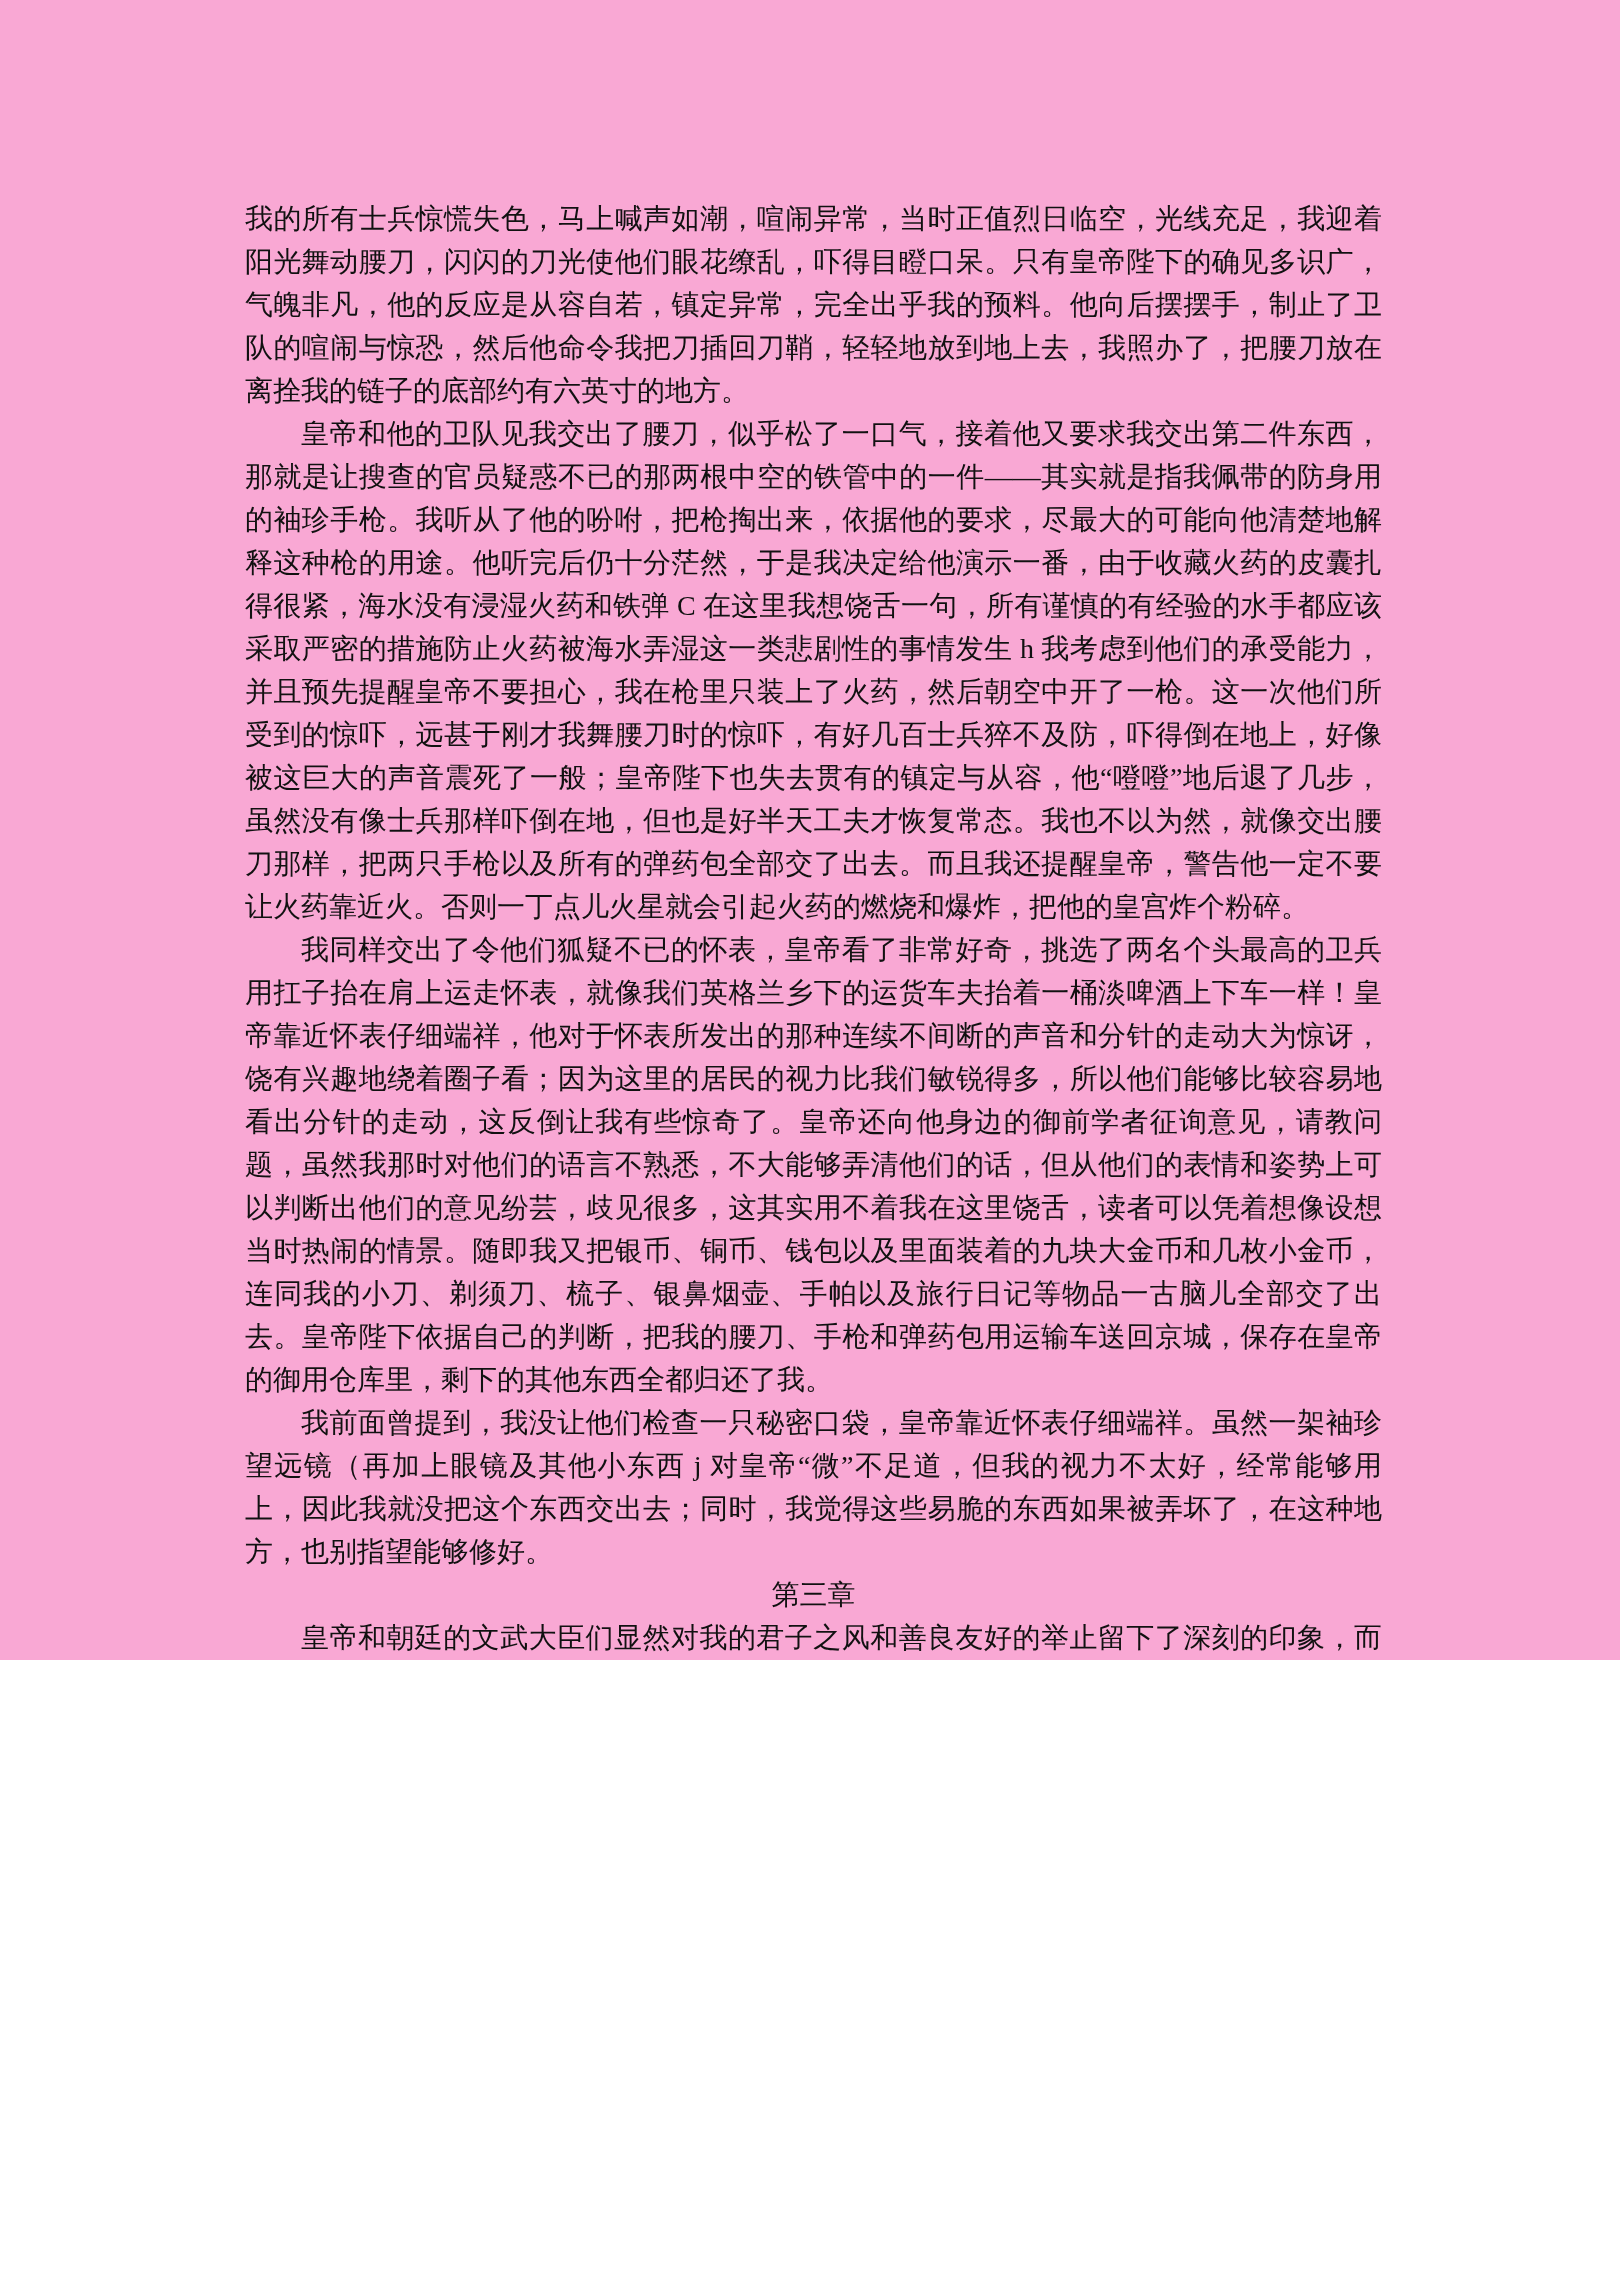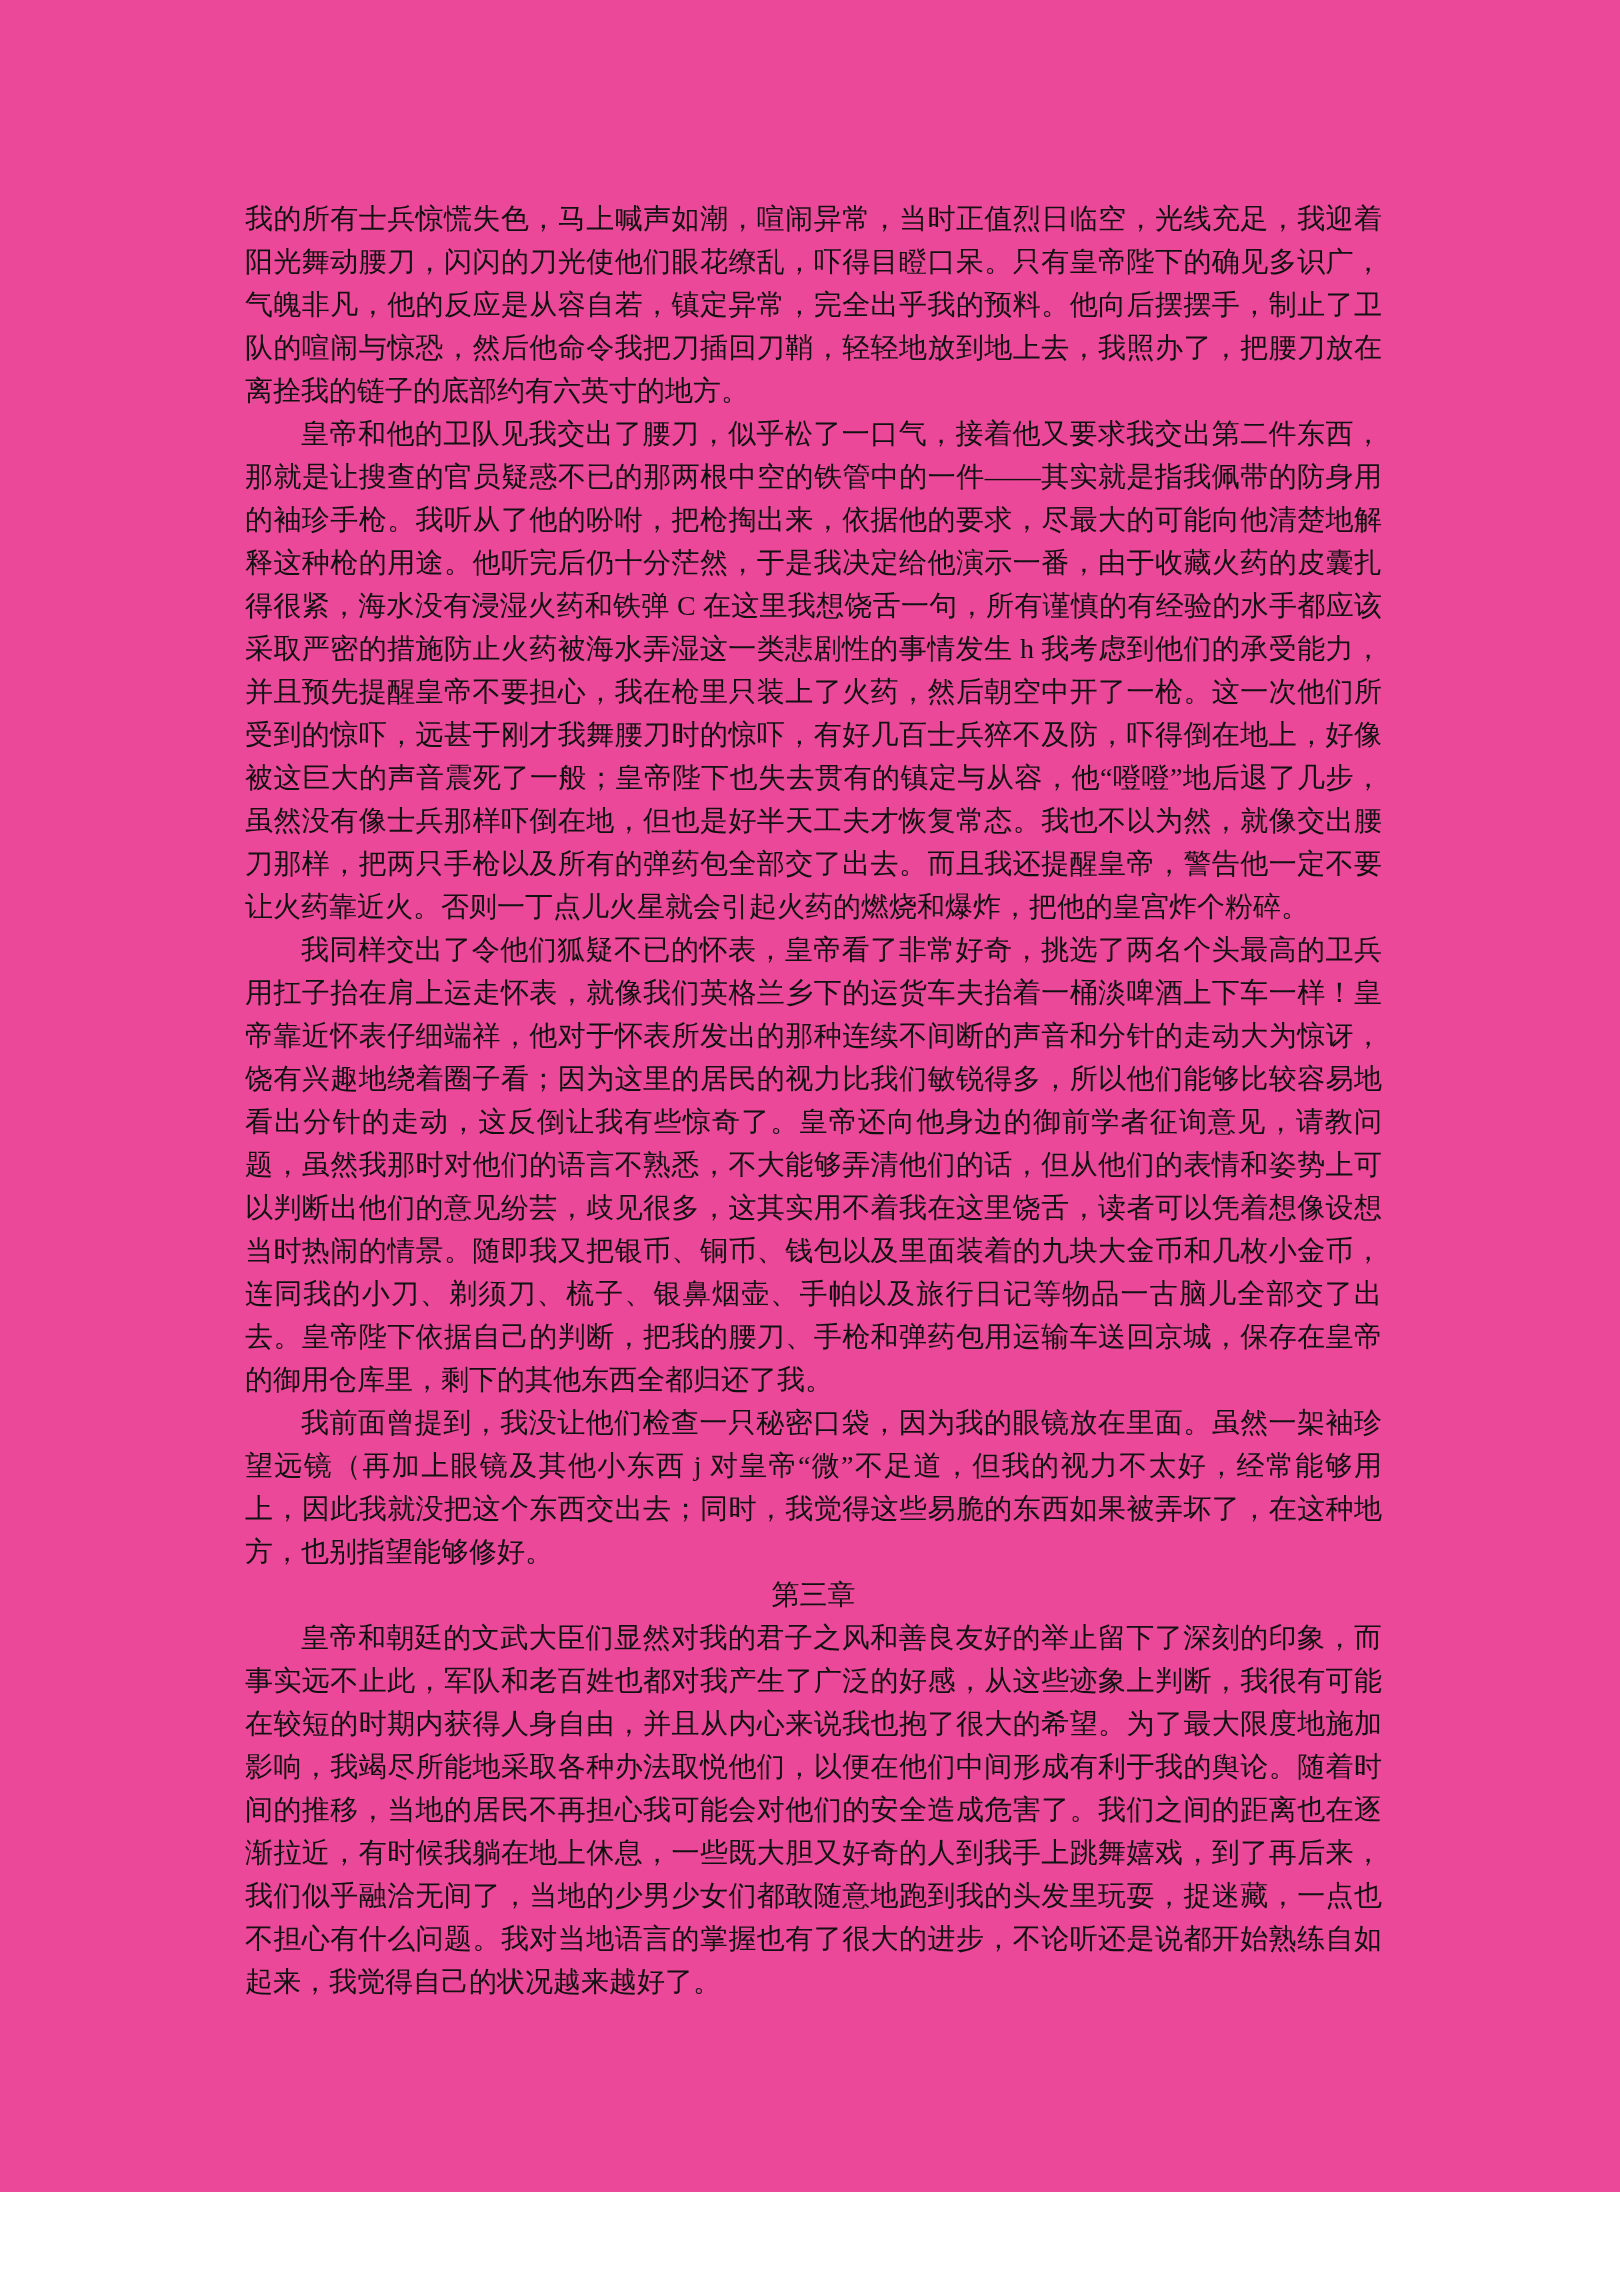--- a/index.html
+++ b/index.html
@@ -4,22 +4,22 @@
 <title>Document Page</title>
 <style>
   html, body {
     margin: 0;
     padding: 0;
     background: #ffffff;
   }
   .page {
     position: relative;
     width: 1620px;
-    height: 2192px;
-    background: #ec4899;
+    height: 1660px;
+    background: #f9a8d4;
     overflow: hidden;
     font-family: "Liberation Serif", "DejaVu Serif", serif;
     color: #111111;
   }
   .text-block {
     position: absolute;
     left: 245px;
     top: 197px;
     width: 1137px;
   }
@@ -51,21 +51,21 @@
 
 <div class="page">
   <div class="text-block">
 
     <p class="body">我的所有士兵惊慌失色，马上喊声如潮，喧闹异常，当时正值烈日临空，光线充足，我迎着阳光舞动腰刀，闪闪的刀光使他们眼花缭乱，吓得目瞪口呆。只有皇帝陛下的确见多识广，气魄非凡，他的反应是从容自若，镇定异常，完全出乎我的预料。他向后摆摆手，制止了卫队的喧闹与惊恐，然后他命令我把刀插回刀鞘，轻轻地放到地上去，我照办了，把腰刀放在离拴我的链子的底部约有六英寸的地方。</p>
 
     <p class="body indent">皇帝和他的卫队见我交出了腰刀，似乎松了一口气，接着他又要求我交出第二件东西，那就是让搜查的官员疑惑不已的那两根中空的铁管中的一件——其实就是指我佩带的防身用的袖珍手枪。我听从了他的吩咐，把枪掏出来，依据他的要求，尽最大的可能向他清楚地解释这种枪的用途。他听完后仍十分茫然，于是我决定给他演示一番，由于收藏火药的皮囊扎得很紧，海水没有浸湿火药和铁弹 C 在这里我想饶舌一句，所有谨慎的有经验的水手都应该采取严密的措施防止火药被海水弄湿这一类悲剧性的事情发生 h 我考虑到他们的承受能力，并且预先提醒皇帝不要担心，我在枪里只装上了火药，然后朝空中开了一枪。这一次他们所受到的惊吓，远甚于刚才我舞腰刀时的惊吓，有好几百士兵猝不及防，吓得倒在地上，好像被这巨大的声音震死了一般；皇帝陛下也失去贯有的镇定与从容，他“噔噔”地后退了几步，虽然没有像士兵那样吓倒在地，但也是好半天工夫才恢复常态。我也不以为然，就像交出腰刀那样，把两只手枪以及所有的弹药包全部交了出去。而且我还提醒皇帝，警告他一定不要让火药靠近火。否则一丁点儿火星就会引起火药的燃烧和爆炸，把他的皇宫炸个粉碎。</p>
 
     <p class="body indent">我同样交出了令他们狐疑不已的怀表，皇帝看了非常好奇，挑选了两名个头最高的卫兵用扛子抬在肩上运走怀表，就像我们英格兰乡下的运货车夫抬着一桶淡啤酒上下车一样！皇帝靠近怀表仔细端祥，他对于怀表所发出的那种连续不间断的声音和分针的走动大为惊讶，饶有兴趣地绕着圈子看；因为这里的居民的视力比我们敏锐得多，所以他们能够比较容易地看出分针的走动，这反倒让我有些惊奇了。皇帝还向他身边的御前学者征询意见，请教问题，虽然我那时对他们的语言不熟悉，不大能够弄清他们的话，但从他们的表情和姿势上可以判断出他们的意见纷芸，歧见很多，这其实用不着我在这里饶舌，读者可以凭着想像设想当时热闹的情景。随即我又把银币、铜币、钱包以及里面装着的九块大金币和几枚小金币，连同我的小刀、剃须刀、梳子、银鼻烟壶、手帕以及旅行日记等物品一古脑儿全部交了出去。皇帝陛下依据自己的判断，把我的腰刀、手枪和弹药包用运输车送回京城，保存在皇帝的御用仓库里，剩下的其他东西全都归还了我。</p>
 
-    <p class="body indent">我前面曾提到，我没让他们检查一只秘密口袋，因为我的眼镜放在里面。虽然一架袖珍望远镜（再加上眼镜及其他小东西 j 对皇帝“微”不足道，但我的视力不太好，经常能够用上，因此我就没把这个东西交出去；同时，我觉得这些易脆的东西如果被弄坏了，在这种地方，也别指望能够修好。</p>
+    <p class="body indent">我前面曾提到，我没让他们检查一只秘密口袋，皇帝靠近怀表仔细端祥。虽然一架袖珍望远镜（再加上眼镜及其他小东西 j 对皇帝“微”不足道，但我的视力不太好，经常能够用上，因此我就没把这个东西交出去；同时，我觉得这些易脆的东西如果被弄坏了，在这种地方，也别指望能够修好。</p>
 
     <h2 class="chapter">第三章</h2>
 
 
 
     <p class="body indent">皇帝和朝廷的文武大臣们显然对我的君子之风和善良友好的举止留下了深刻的印象，而事实远不止此，军队和老百姓也都对我产生了广泛的好感，从这些迹象上判断，我很有可能在较短的时期内获得人身自由，并且从内心来说我也抱了很大的希望。为了最大限度地施加影响，我竭尽所能地采取各种办法取悦他们，以便在他们中间形成有利于我的舆论。随着时间的推移，当地的居民不再担心我可能会对他们的安全造成危害了。我们之间的距离也在逐渐拉近，有时候我躺在地上休息，一些既大胆又好奇的人到我手上跳舞嬉戏，到了再后来，我们似乎融洽无间了，当地的少男少女们都敢随意地跑到我的头发里玩耍，捉迷藏，一点也不担心有什么问题。我对当地语言的掌握也有了很大的进步，不论听还是说都开始熟练自如起来，我觉得自己的状况越来越好了。</p>
 
   </div>
 </div>
 

